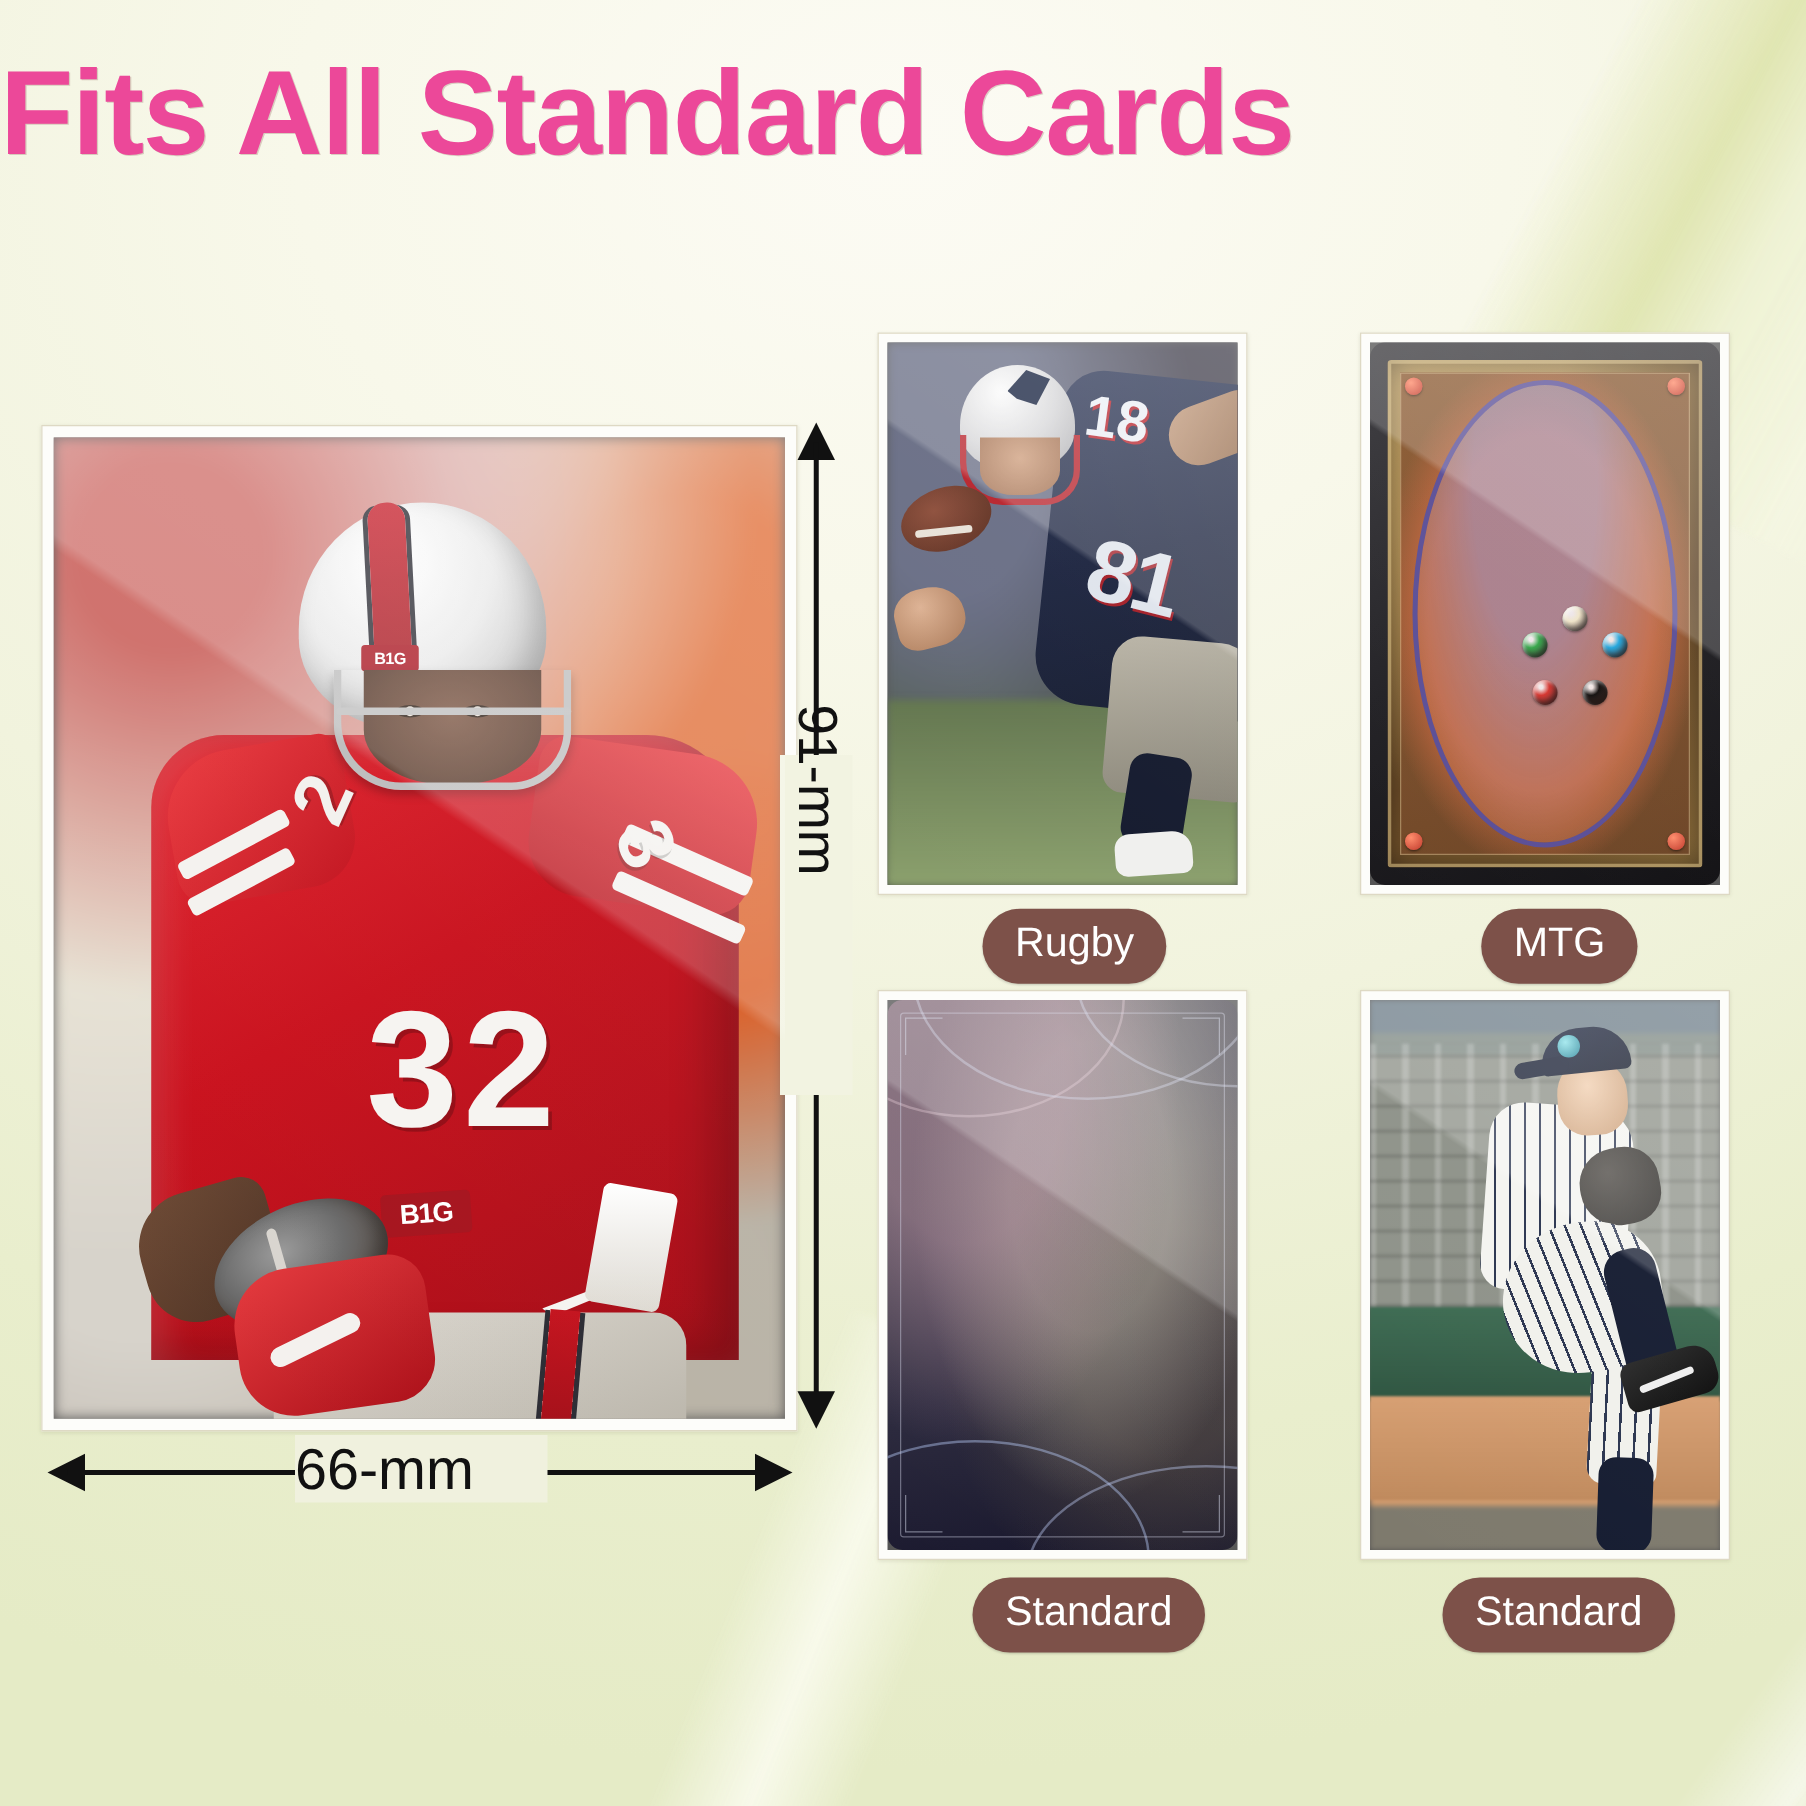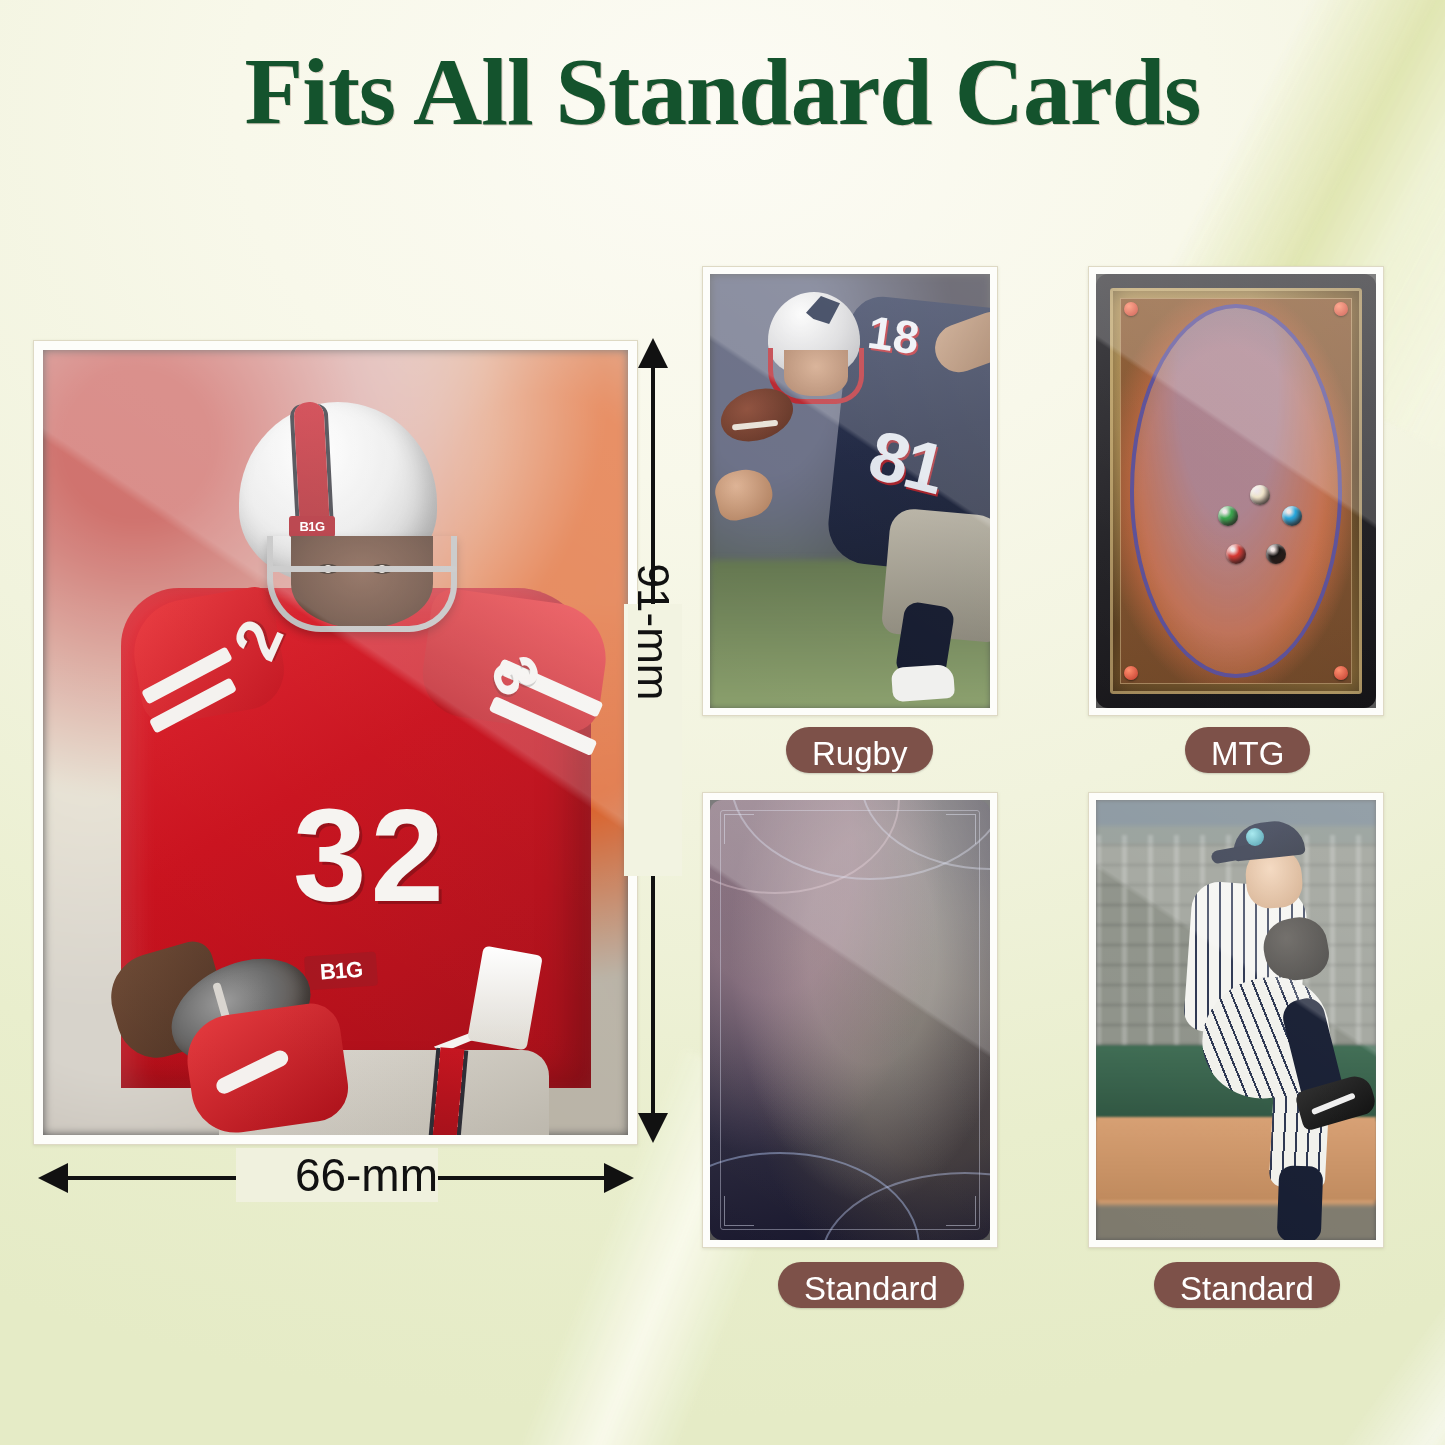--- a/index.html
+++ b/index.html
@@ -35,24 +35,24 @@
   }
   .deco-bl {
     bottom:-420px; left:520px; width:150px; height:820px;
     background:linear-gradient(90deg, rgba(255,255,255,0), rgba(250,251,238,.9), rgba(255,255,255,0));
     transform:rotate(22deg); filter:blur(3px);
   }
 
   
   .title {
     position:absolute; top:36px; left:0; width:100%;
-    text-align:center;
+    text-align:left;
     font-size:96px; font-weight:bold; letter-spacing:-1px;
-    color:#14532d;
-    font-family:Liberation Serif, serif;
+    color:#ec4899;
+    font-family:Liberation Sans, sans-serif;
     text-shadow:1px 1px 0 rgba(125,74,63,.25);
     white-space:nowrap;
   }
 
   
   .sleeve {
     position:absolute;
     background:#fdfdfa;
     border:1px solid #ded9c4;
     box-shadow:0 1px 3px rgba(120,120,90,.18);
@@ -430,21 +430,21 @@
     background:#151c31; border-radius:14px; transform:rotate(2deg);
   }
 
   
   .pill {
     position:absolute;
     background:#7d5149;
     color:#ffffff;
     border-radius:999px;
     font:400 33px/1 "Liberation Sans", sans-serif;
-    padding:10px 26px 3px;
+    padding:10px 26px 17px;
     white-space:nowrap;
     box-shadow:0 1px 2px rgba(0,0,0,.18);
   }
   #label-rugby   { left:786px;  top:727px; }
   #label-mtg     { left:1185px; top:727px; }
   #label-lorcana { left:778px;  top:1262px; }
   #label-baseball{ left:1154px; top:1262px; }
 
   
   .dim-v { position:absolute; left:646px; top:338px; width:14px; height:805px; }
@@ -481,21 +481,21 @@
     border-top:15px solid transparent; border-bottom:15px solid transparent;
     border-right:30px solid #111;
   }
   .dim-h .head-r {
     position:absolute; right:0; top:3px; width:0; height:0;
     border-top:15px solid transparent; border-bottom:15px solid transparent;
     border-left:30px solid #111;
   }
   .dim-h .txt {
     position:absolute; left:198px; top:-12px; width:202px;
-    text-align:right; background:#f0f1de;
+    text-align:left; background:#f0f1de;
     font:400 46px/1 "Liberation Sans",sans-serif; color:#111;
     padding:4px 0;
   }
 </style>
 </head>
 <body>
 
 <div class="deco deco-tr2"></div>
 <div class="deco deco-tr"></div>
 <div class="deco deco-bl"></div>

